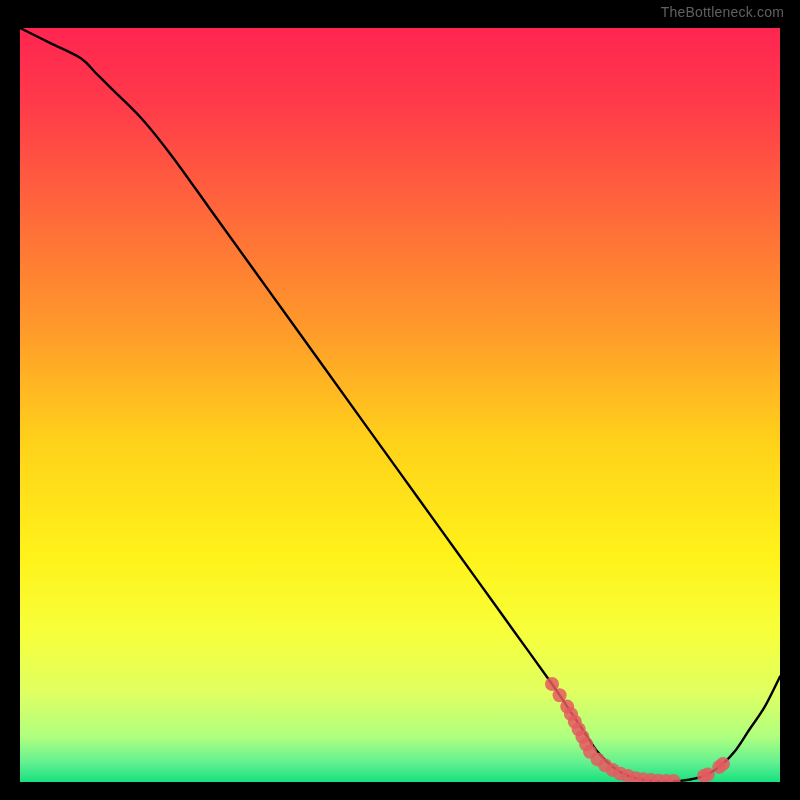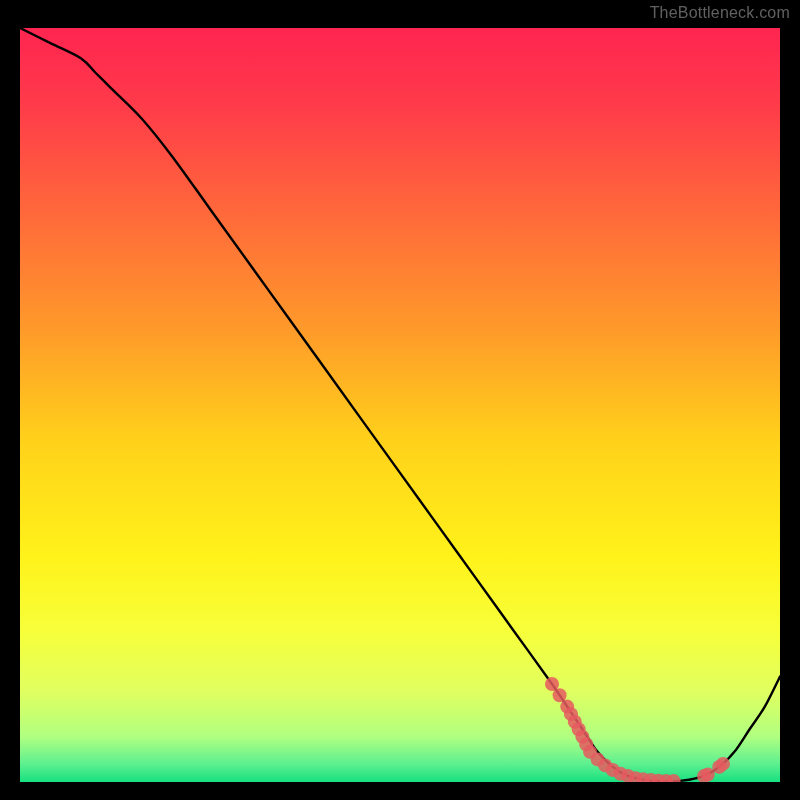--- a/index.html
+++ b/index.html
@@ -13,23 +13,23 @@
   }
   .frame {
     position: relative;
     width: 800px;
     height: 800px;
     background: #000;
   }
   .watermark {
     position: absolute;
     top: 4px;
-    right: 10px;
+    right: 16px;
     color: #606060;
-    font-size: 16px;
+    font-size: 14px;
     font-weight: 500;
     z-index: 5;
     letter-spacing: 0.2px;
   }
   
   .plot-area {
     position: absolute;
     left: 20px;
     top: 28px;
     width: 760px;   

